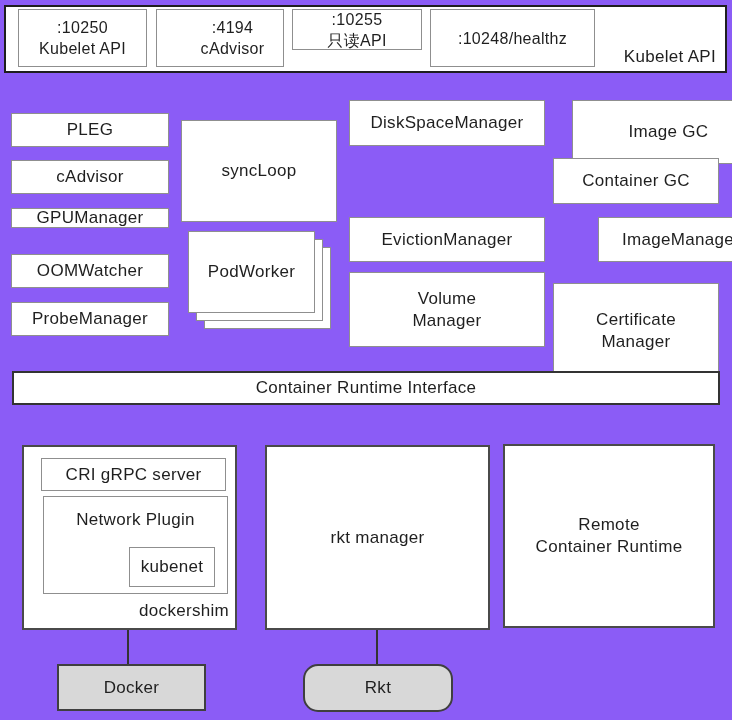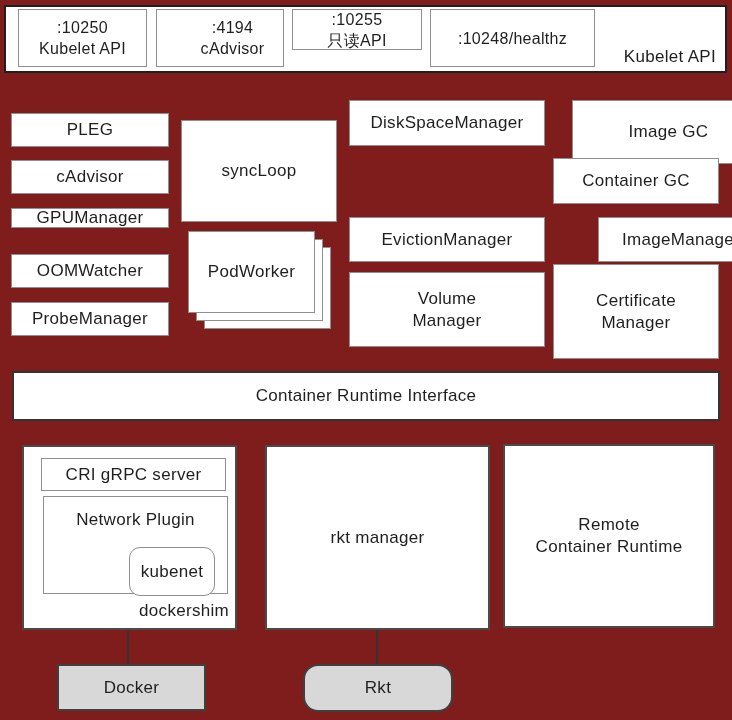--- a/index.html
+++ b/index.html
@@ -1,20 +1,20 @@
 <!DOCTYPE html>
 <html><head>
 <meta charset="utf-8">
 <style>
   html, body { margin: 0; padding: 0; background: #ffffff; }
   .page {
     position: relative;
     width: 732px;
     height: 720px;
-    background: #7f1d1d;
+    background: #8b5cf6;
     font-family: "Liberation Sans", sans-serif;
     color: #1f1f1f;
     font-size: 17px;
     letter-spacing: 0.3px;
     overflow: hidden;
   }
   .box {
     position: absolute;
     box-sizing: border-box;
     background: #ffffff;
@@ -77,30 +77,30 @@
   </div>
 
   <div class="box b-light" style="left:349px; top:100px; width:196px; height:46px;">DiskSpaceManager</div>
   <div class="box b-light" style="left:349px; top:217px; width:196px; height:45px;">EvictionManager</div>
   <div class="box b-light" style="left:349px; top:272px; width:196px; height:75px;">Volume
 Manager</div>
 
   <div class="box b-light" style="left:572px; top:100px; width:166px; height:64px;padding-left:27px;">Image GC</div>
   <div class="box b-light" style="left:553px; top:158px; width:166px; height:46px;">Container GC</div>
   <div class="box b-light" style="left:553px; top:217px; width:166px; height:45px;margin-left:45px;">ImageManager</div>
-  <div class="box b-light" style="left:553px; top:264px; width:166px; height:95px;">Certificate
+  <div class="box b-light" style="left:553px; top:283px; width:166px; height:95px;">Certificate
 Manager</div>
 
-  <div class="box b-mid" style="left:12px; top:371px; width:708px; height:50px; border-color:#333333;">Container Runtime Interface</div>
+  <div class="box b-mid" style="left:12px; top:371px; width:708px; height:34px; border-color:#333333;">Container Runtime Interface</div>
 
   <div class="box b-mid" style="left:22px; top:445px; width:215px; height:185px;">
     <div class="box b-light" style="left:17px; top:11px; width:185px; height:33px;">CRI gRPC server</div>
     <div class="box b-light" style="left:19px; top:49px; width:185px; height:98px;">
       <div class="np-label">Network Plugin</div>
-      <div class="box b-light" style="left:85px; top:50px; width:86px; height:49px;border-radius:11px;">kubenet</div>
+      <div class="box b-light" style="left:85px; top:50px; width:86px; height:40px;">kubenet</div>
     </div>
     <div class="corner-label" style="right:6px; bottom:6px;">dockershim</div>
   </div>
 
   <div class="box b-mid" style="left:265px; top:445px; width:225px; height:185px;">rkt manager</div>
 
   <div class="box b-mid" style="left:503px; top:444px; width:212px; height:184px;">Remote
 Container Runtime</div>
 
   <div class="line" style="left:127px; top:630px; width:2px; height:35px;"></div>

